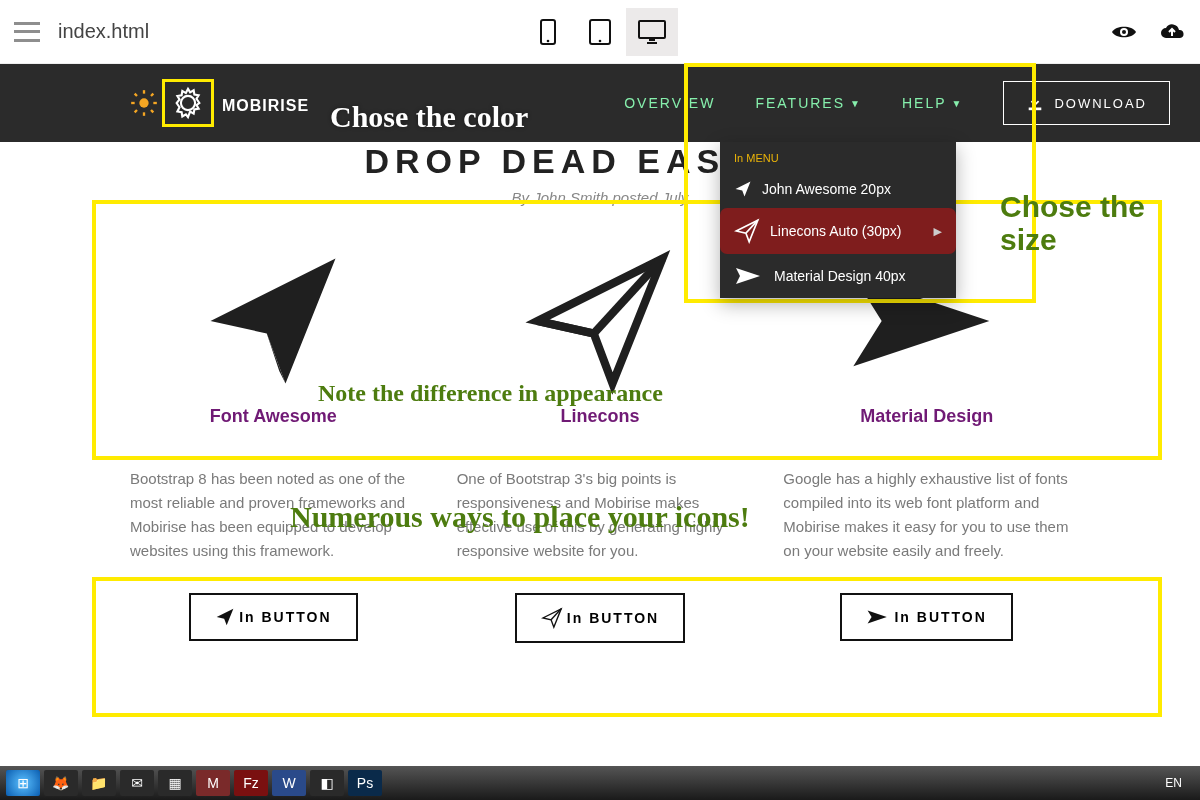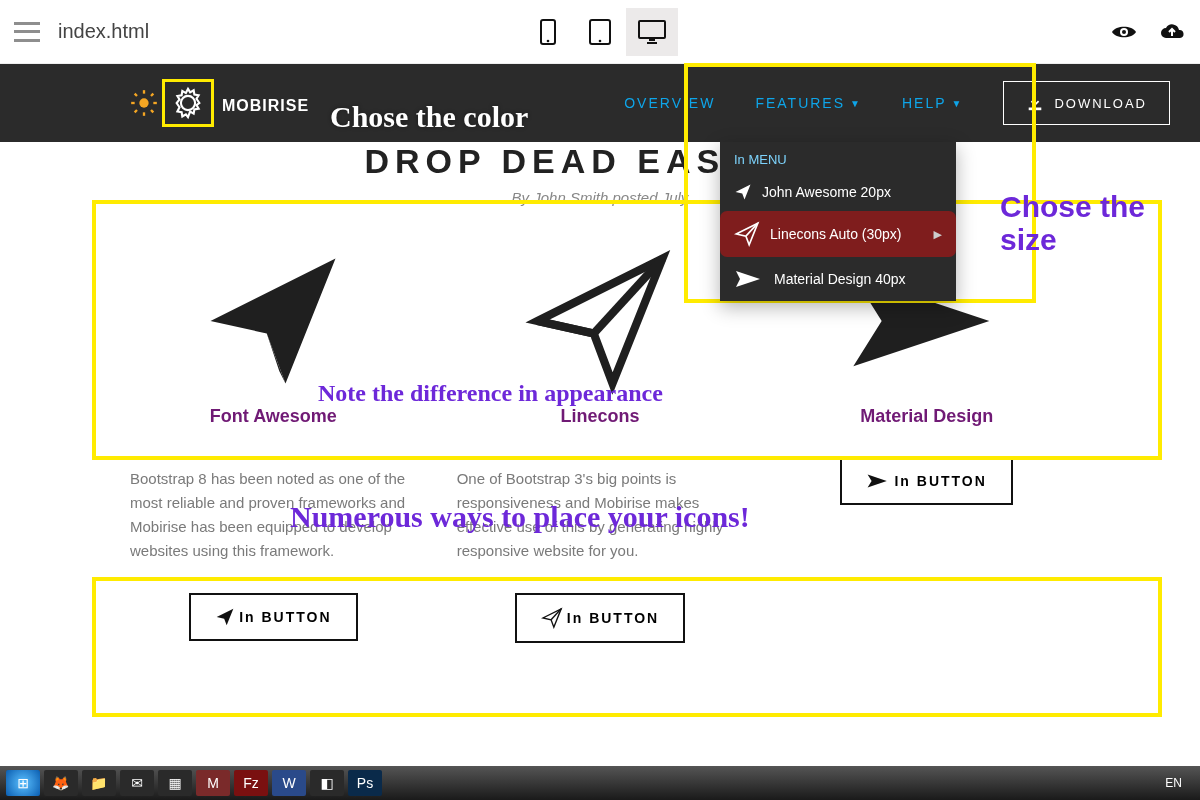--- a/index.html
+++ b/index.html
@@ -16,45 +16,45 @@
 .right-icons{margin-left:auto;display:flex;gap:20px;align-items:center;}
 .eye,.cloud{font-size:24px;color:#111;cursor:pointer;}
 
 
 .navbar{height:78px;background:#2b2b2b;color:#fff;display:flex;align-items:center;padding:0 30px 0 130px;position:relative;}
 .sun-orange{color:#f5a623;font-size:28px;margin-right:4px;}
 .sun-box{border:3px solid #ffeb00;padding:4px 6px;display:flex;align-items:center;margin-right:8px;}
 .sun-box svg{stroke:#fff;}
 .brand{font-weight:bold;letter-spacing:1px;font-size:16px;margin-top:6px;}
 .navlinks{margin-left:auto;display:flex;align-items:center;gap:40px;}
-.navlink{font-size:14px;letter-spacing:2px;color:#0ea5e9;cursor:pointer;display:flex;align-items:center;gap:5px;}
+.navlink{font-size:14px;letter-spacing:2px;color:#86efac;cursor:pointer;display:flex;align-items:center;gap:5px;}
 .caret{font-size:10px;}
 .download-btn{border:1px solid #fff;padding:12px 22px;display:flex;align-items:center;gap:10px;font-size:13px;letter-spacing:2px;cursor:pointer;}
 
 
 .dropdown{position:absolute;top:142px;left:720px;width:236px;background:#2b2b2b;color:#fff;font-size:14px;z-index:50;box-shadow:0 6px 18px rgba(0,0,0,.3);}
-.dropdown .hdr{padding:10px 14px 6px;color:#7dd3fc;font-size:13px;}
+.dropdown .hdr{padding:10px 14px 6px;color:#eab308;font-size:11px;}
 .dd-item{padding:10px 14px;display:flex;align-items:center;gap:10px;cursor:pointer;}
 .dd-item.sel{background:#7f1d1d;border-radius:7px;}
 .dd-arrow{margin-left:auto;font-size:11px;color:#ccc;}
 
 
 .content{padding:0 30px;position:relative;}
 .page-title{text-align:center;font-size:34px;letter-spacing:6px;font-weight:800;color:#222;margin-top:0;overflow:hidden;white-space:nowrap;}
 .byline{text-align:center;color:#888;font-style:italic;font-size:15px;margin-top:8px;}
 
 .cols{display:flex;gap:40px;margin-top:40px;padding:0 100px;}
 .col{flex:1;text-align:center;}
 .bigicon{height:150px;display:flex;align-items:center;justify-content:center;}
 .colname{font-weight:bold;font-size:18px;color:#701a75;margin-top:10px;}
 .coldesc{color:#7a7a7a;font-size:15px;line-height:1.6;text-align:left;margin-top:40px;}
 .btn{display:inline-flex;align-items:center;gap:4px;border:2px solid #111;padding:12px 24px;font-weight:bold;letter-spacing:2px;font-size:14px;margin-top:30px;cursor:pointer;}
 
 
-.hand{font-family:'Comic Sans MS','Bradley Hand',cursive;font-weight:bold;color:#6d28d9;position:absolute;z-index:80;pointer-events:none;}
+.hand{font-family:'Comic Sans MS','Bradley Hand',cursive;font-weight:bold;color:#4d7c0f;position:absolute;z-index:80;pointer-events:none;}
 .ann-color{top:100px;left:330px;font-size:30px;color:#fff;text-shadow:0 0 4px rgba(0,0,0,.4);}
 .ann-size{top:190px;left:1000px;font-size:30px;line-height:1.1;}
 .ann-diff{top:380px;left:318px;font-size:24px;}
 .ann-ways{top:500px;left:290px;font-size:30px;}
 
 .ybox{position:absolute;border:4px solid #ffeb00;z-index:30;pointer-events:none;}
 .yb-top{top:63px;left:684px;width:352px;height:240px;}
 .yb-mid{top:200px;left:92px;width:1070px;height:260px;}
 .yb-bot{top:577px;left:92px;width:1070px;height:140px;}
 
@@ -221,20 +221,21 @@
       </div>
     </div>
 
     <div class="col">
       <div class="bigicon">
         <svg width="170" height="140" viewBox="0 0 30 24">
             <path d="M2 4 L26 12 L2 20 L7 12 Z" fill="#1f1f1f"></path>
           </svg>
       </div>
       <div class="colname">Material Design</div>
+      <div class="coldesc">Google has a highly exhaustive list of fonts compiled into its web font platform and Mobirise makes it easy for you to use them on your website easily and freely.</div>
       <div class="btn">
         <svg width="24" height="20" viewBox="0 0 30 24">
             <path d="M2 4 L26 12 L2 20 L7 12 Z" fill="#111"></path>
           </svg>
         <span>In BUTTON</span>
       </div>
     </div>
   </div>
 </div>
 

